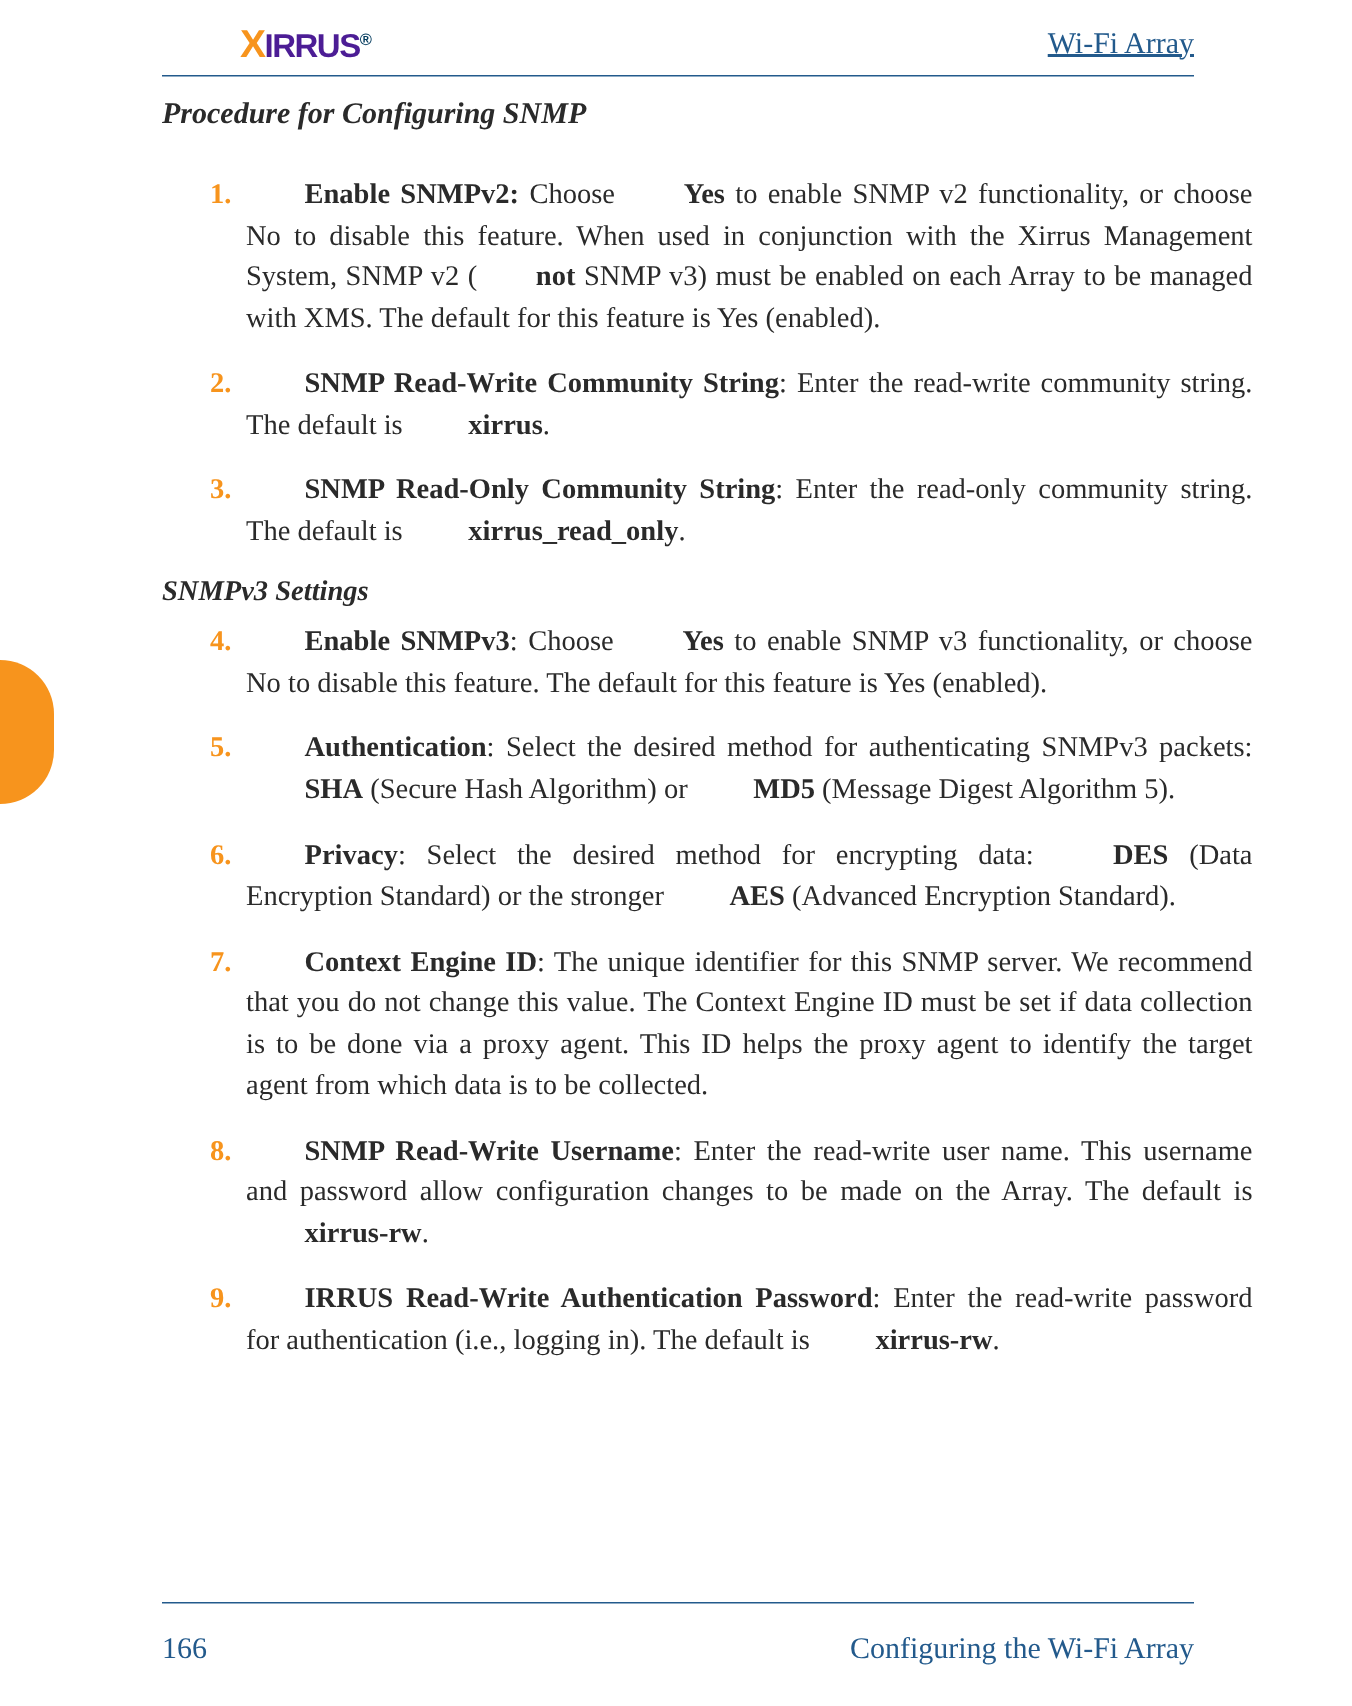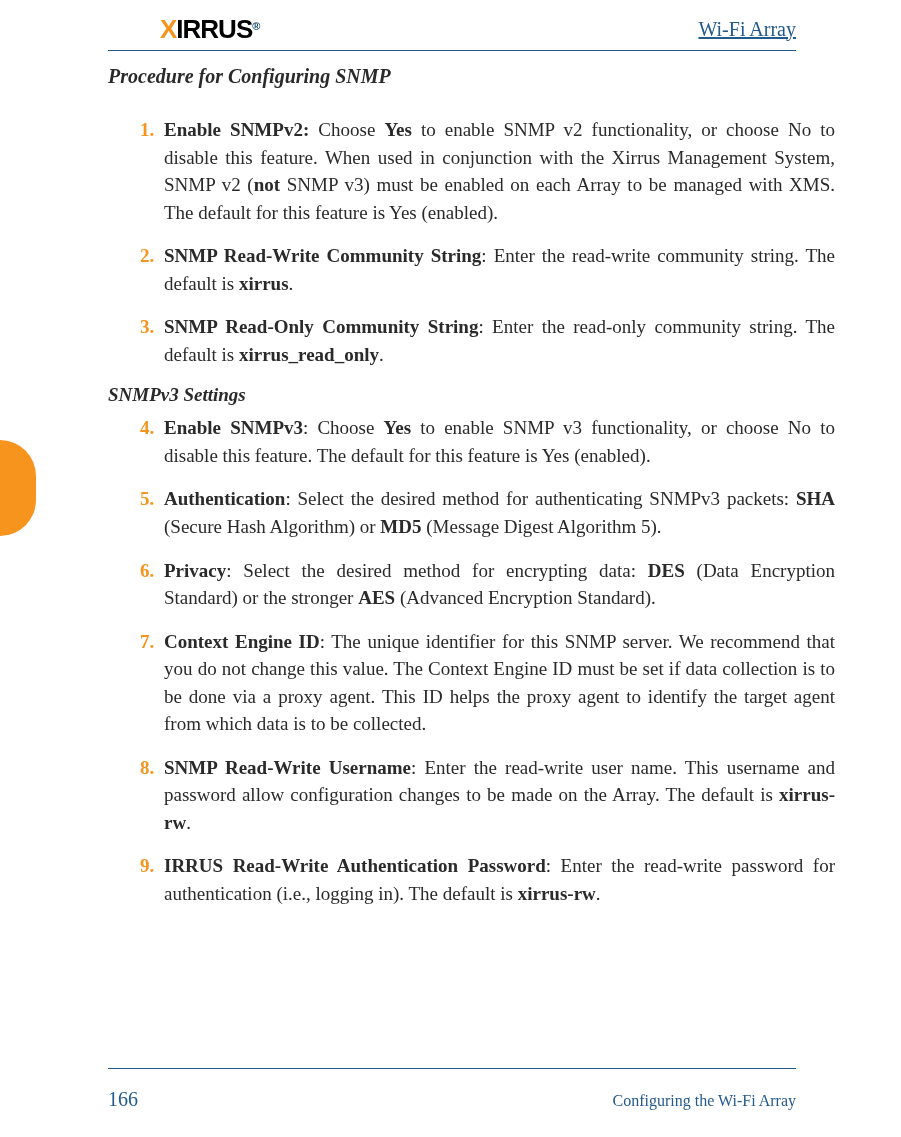--- a/index.html
+++ b/index.html
@@ -29,22 +29,22 @@
     font-weight: 900;
     font-family: Arial, Helvetica, sans-serif;
     letter-spacing: -1px;
   }
   .logo-x {
     color: #f7941d;
     font-size: 26px;
     font-weight: 900;
   }
   .logo-rest {
-    color: #000000;
-    font-size: 26px;
+    color: #4c1d95;
+    font-size: 22px;
     font-weight: 900;
   }
   .logo-reg {
     color: #003a5d;
     font-size: 11px;
     vertical-align: super;
     position: relative;
     top: -8px;
   }
   .header-right {
@@ -85,21 +85,21 @@
     color: #f7941d;
     font-weight: bold;
     width: 56px;
     flex: 0 0 56px;
     padding-left: 32px;
     box-sizing: border-box;
   }
   .body {
     flex: 1;
   }
-  .b { font-weight: bold; }
+  .b { font-weight: bold; margin-left: 39px; }
   .tab {
     position: absolute;
     left: 0;
     top: 440px;
     width: 36px;
     height: 96px;
     background: #f7941d;
     border-top-right-radius: 48px;
     border-bottom-right-radius: 48px;
   }
@@ -120,21 +120,21 @@
     justify-content: space-between;
     align-items: baseline;
     gap: 37px;
   }
   .page-num {
     color: #235a8c;
     font-size: 20px;
   }
   .footer-title {
     color: #235a8c;
-    font-size: 16px;
+    font-size: 20px;
   }
 </style>
 </head>
 <body>
 
 <div class="page">
   <div class="header">
     <div class="logo">
       <span class="logo-x">X</span>
         <span class="logo-rest">IRRUS</span>

